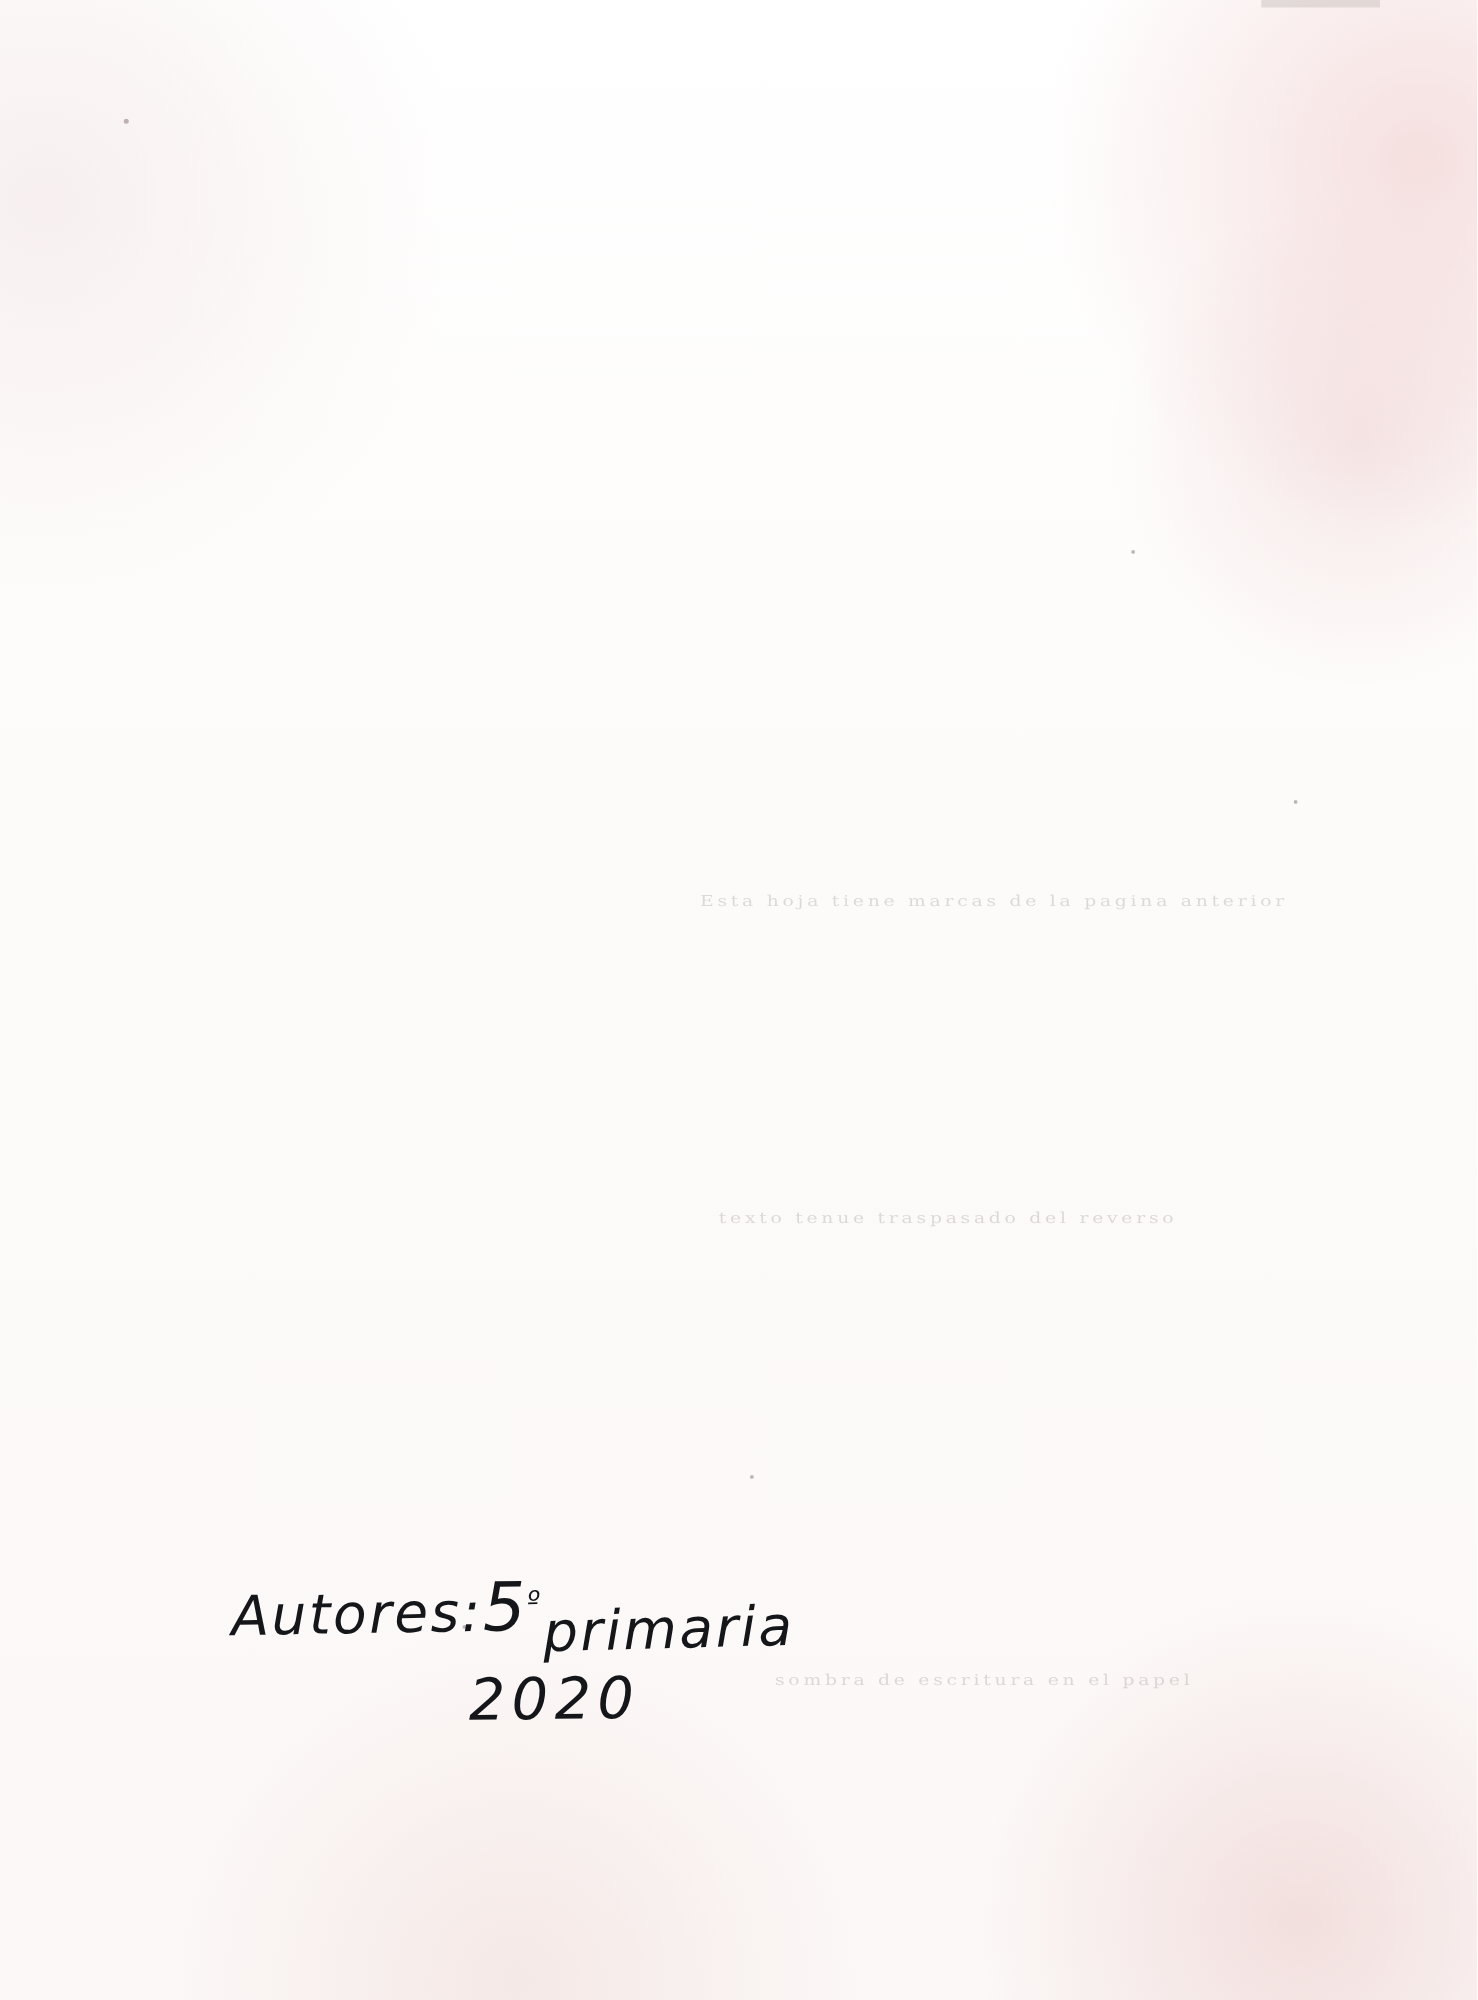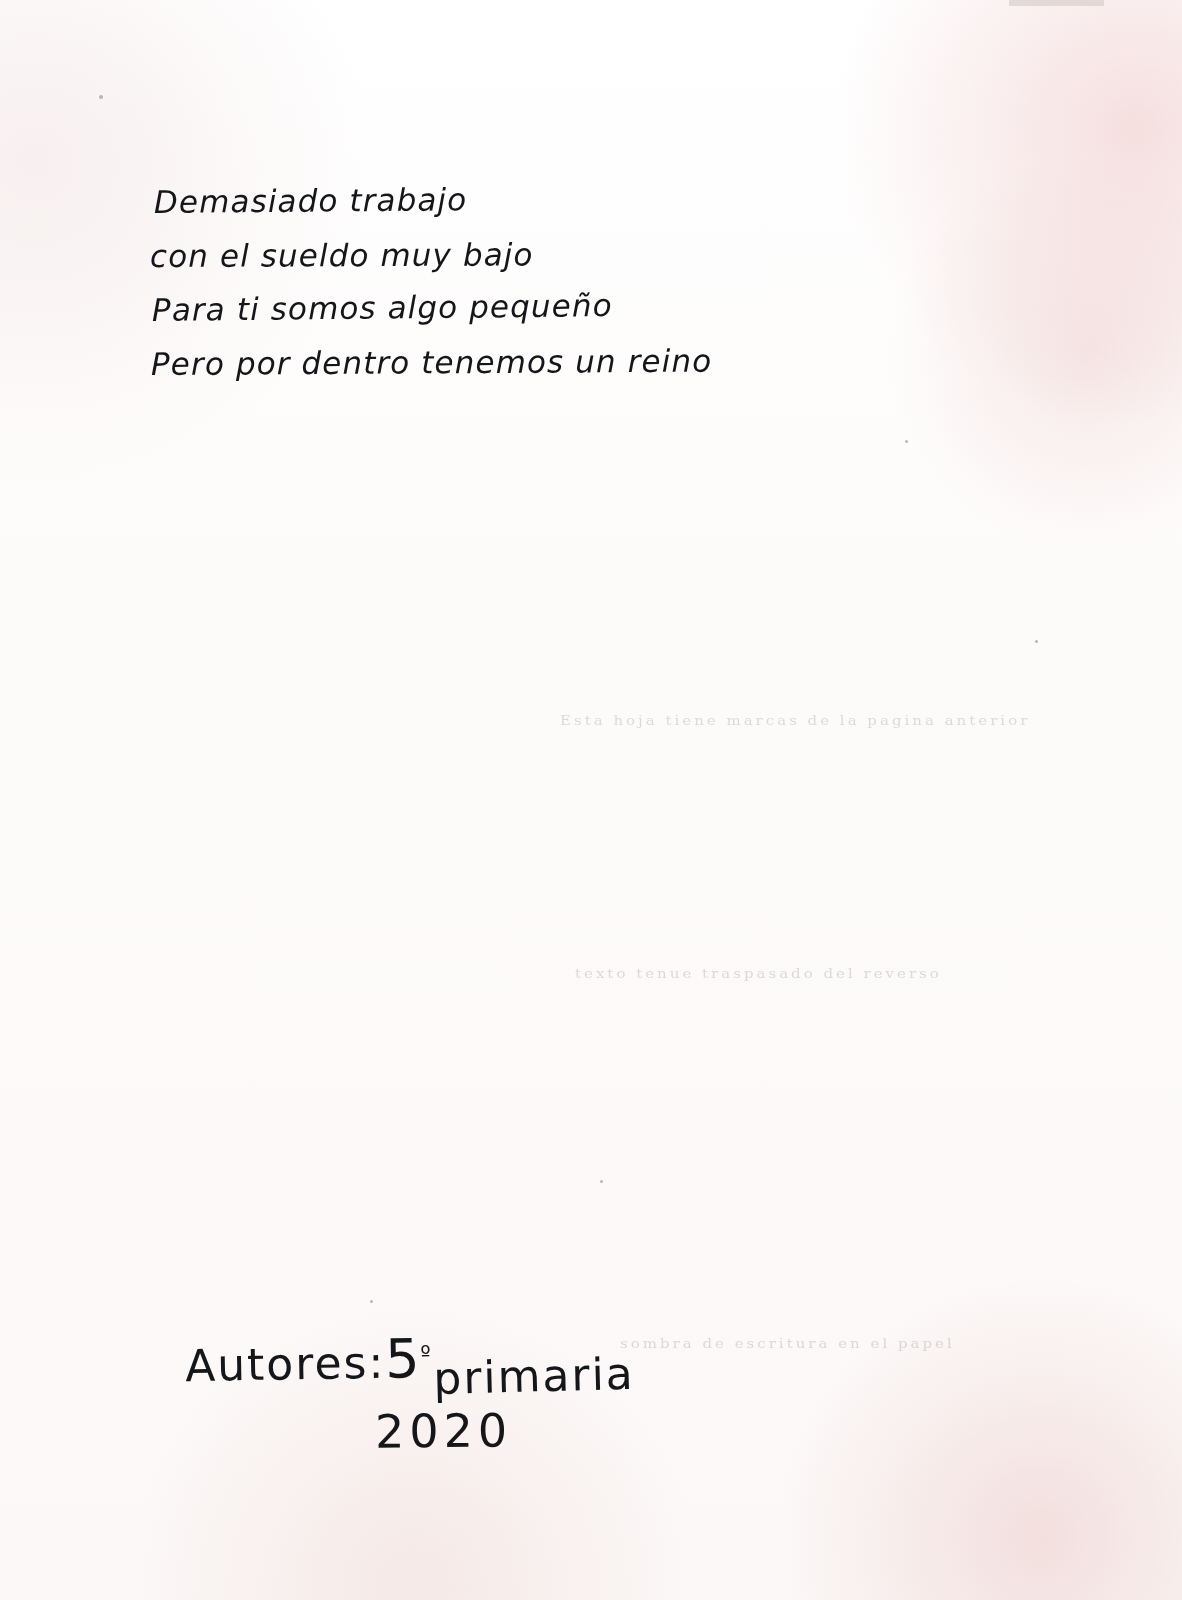--- a/index.html
+++ b/index.html
@@ -80,24 +80,25 @@
   }
   
   .stanza .line:nth-child(1) { transform: rotate(-0.5deg) translateX(4px); }
   .stanza .line:nth-child(2) { transform: rotate(-0.25deg) translateX(0px); }
   .stanza .line:nth-child(3) { transform: rotate(-0.6deg) translateX(2px); }
   .stanza .line:nth-child(4) { transform: rotate(-0.35deg) translateX(1px); }
 
   .signature {
     position: absolute;
     left: 185px;
-    top: 1320px;
+    top: 1248px;
     width: 860px;
     color: #15161a;
     font-family: "DejaVu Sans", sans-serif;
+    font-style: italic;
   }
   .sig-line-1 {
     font-size: 44px;
     line-height: 62px;
     letter-spacing: 2px;
     transform: rotate(-1deg);
     white-space: pre;
   }
   .sig-grade {
     font-size: 54px;
@@ -135,26 +136,20 @@
   <div class="speck" style="left:1035px;top:640px; width:3px; height:3px;"></div>
   <div class="speck" style="left:370px; top:1300px;width:3px; height:3px;"></div>
   <div class="speck" style="left:600px; top:1180px;width:3px; height:3px;"></div>
 
   <div class="ghost-text" style="left:560px; top:712px;">Esta hoja tiene marcas de la pagina anterior</div>
   <div class="ghost-text" style="left:575px; top:965px;">texto tenue traspasado del reverso</div>
   <div class="ghost-text" style="left:620px; top:1335px;">sombra de escritura en el papel</div>
 
   <div class="poem">
 
-    <div class="stanza">
-      <div class="line"><span>Demasiado trabajo</span></div>
-      <div class="line"><span>con el sueldo muy bajo</span></div>
-      <div class="line"><span>Para ti somos algo pequeño</span></div>
-      <div class="line"><span>Pero por dentro tenemos un reino</span></div>
-    </div>
 
 
 
 
   </div>
 
   <div class="signature">
     <div class="sig-line-1"><span>Autores:</span><span class="sig-grade">5</span><span class="sig-sup">º</span><span class="sig-word">primaria</span></div>
     <div class="sig-year">2020</div>
   </div>

